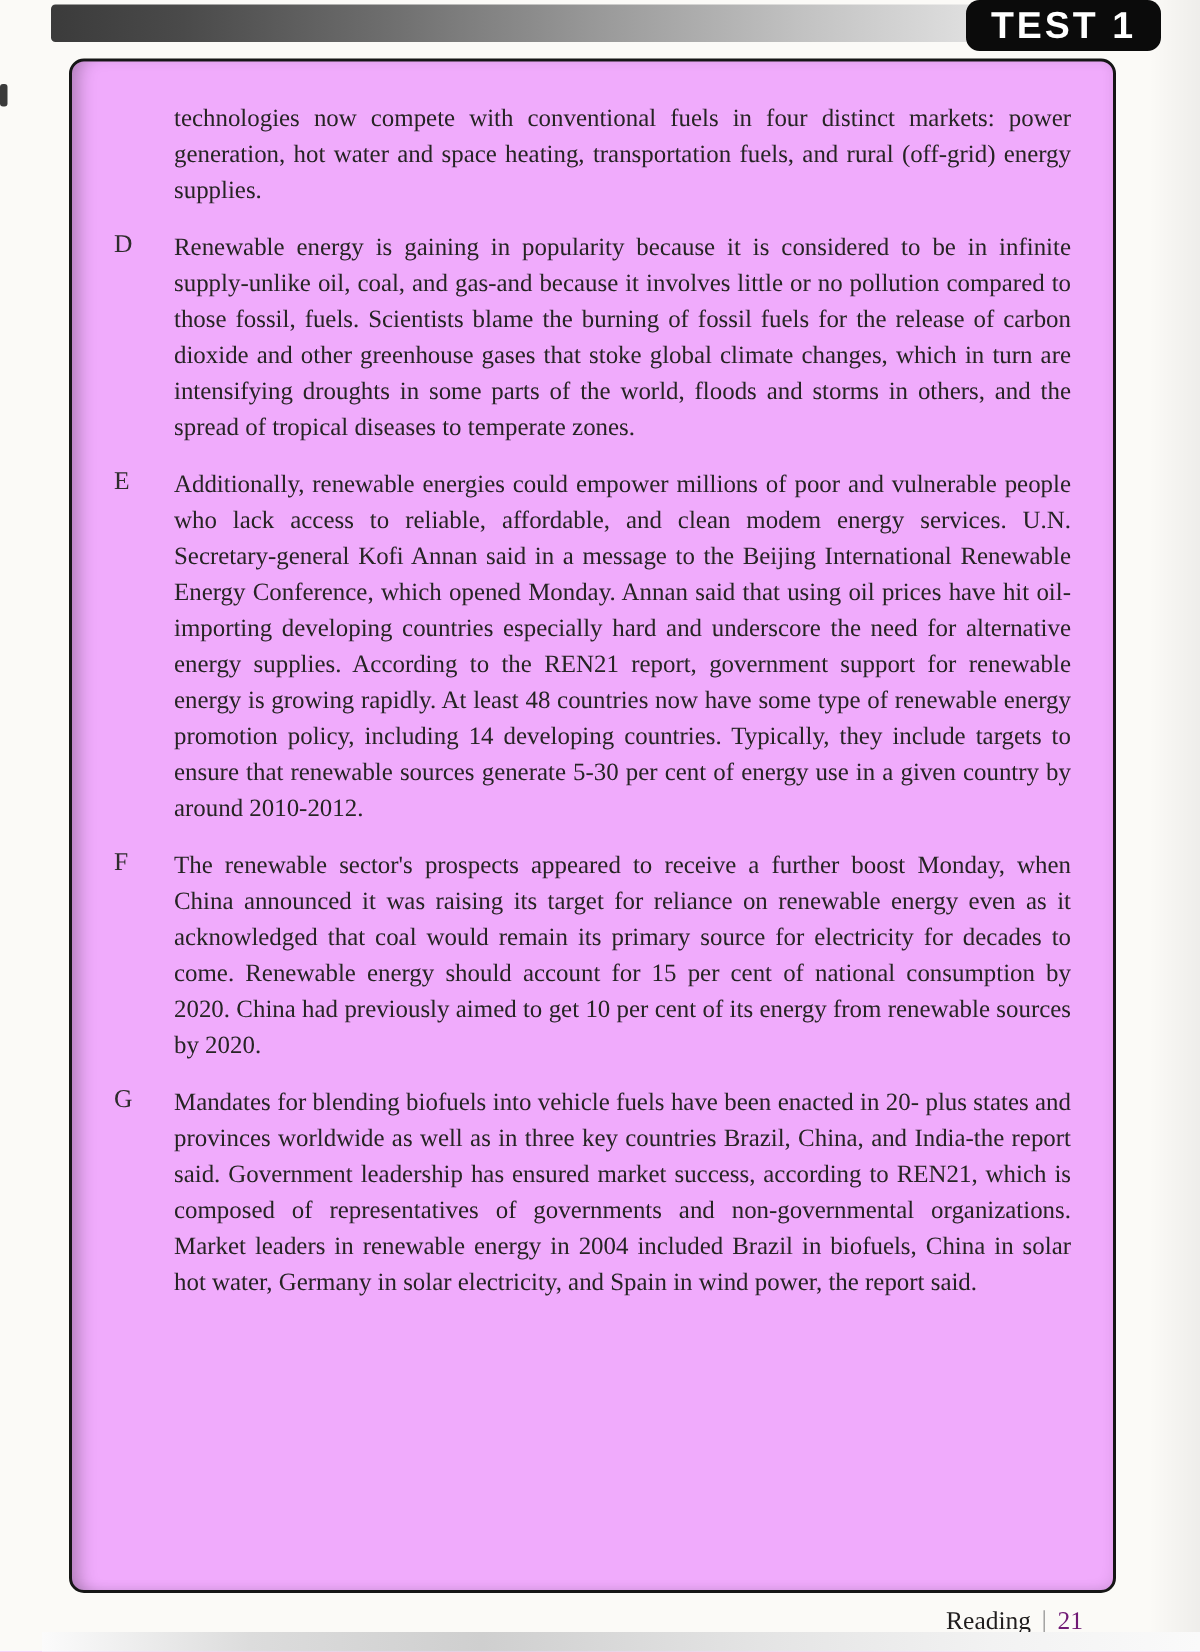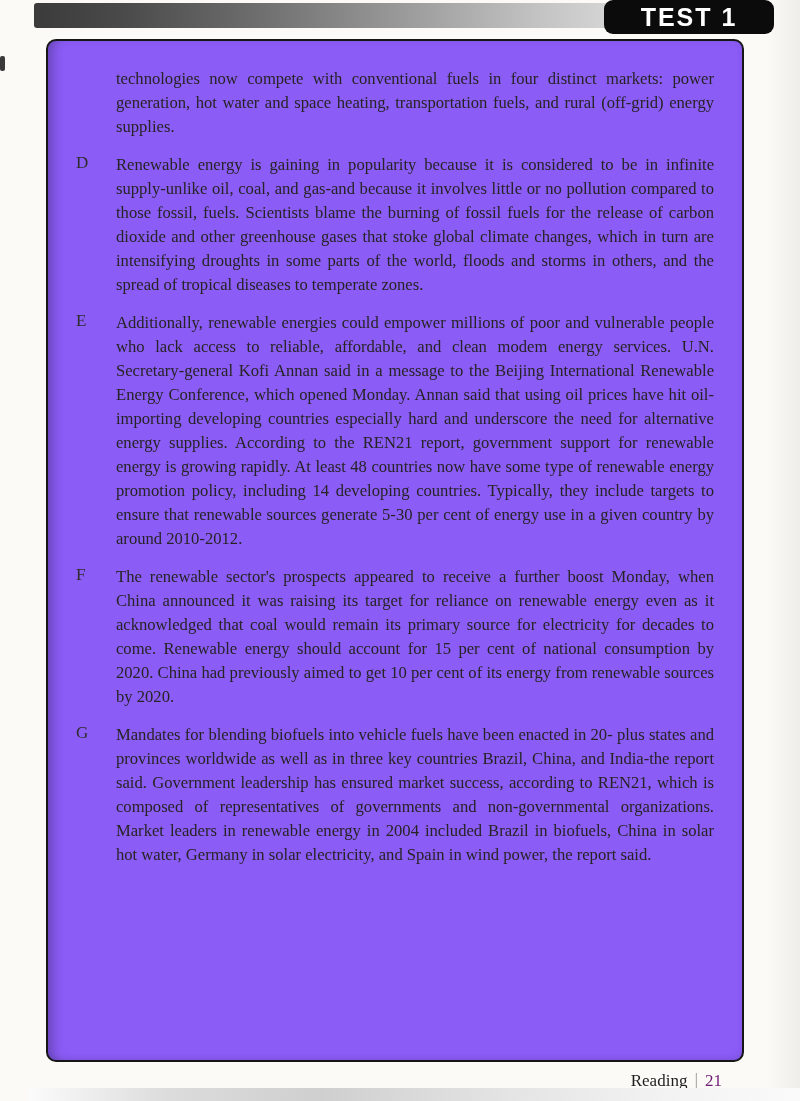--- a/index.html
+++ b/index.html
@@ -38,41 +38,41 @@
     width: 736px; height: 25px;
     border-radius: 3px;
     background: linear-gradient(to right,
       #3b3b3b 0%, #4a4a4a 12%, #6d6d6d 30%,
       #9a9a9a 50%, #c2c2c2 68%, #e0e0e0 84%, #f1f1f1 100%);
   }
 
   .test-badge {
     position: absolute;
     top: 0; right: 26px;
-    width: 170px; height: 34px;
+    width: 130px; height: 34px;
     background: #0b0b0b;
     border-radius: 9px;
     display: flex;
     align-items: center;
     justify-content: center;
     color: #ffffff;
     font-family: "Liberation Sans", sans-serif;
     font-weight: bold;
     font-size: 25px;
     letter-spacing: 2px;
   }
 
   
   .content-frame {
     position: absolute;
     left: 46px; top: 39px;
     width: 698px; height: 1023px;
     border: 2px solid #161616;
     border-radius: 10px;
-    background: #8b5cf6;
+    background: #f0abfc;
     box-shadow: inset 10px 0 12px -6px rgba(0,0,0,0.28),
                 inset -4px -4px 10px -6px rgba(0,0,0,0.12);
     padding: 26px 28px 0 28px;
   }
 
   .passage { color: #262424; }
 
   .para {
     display: flex;
     margin-bottom: 14px;

